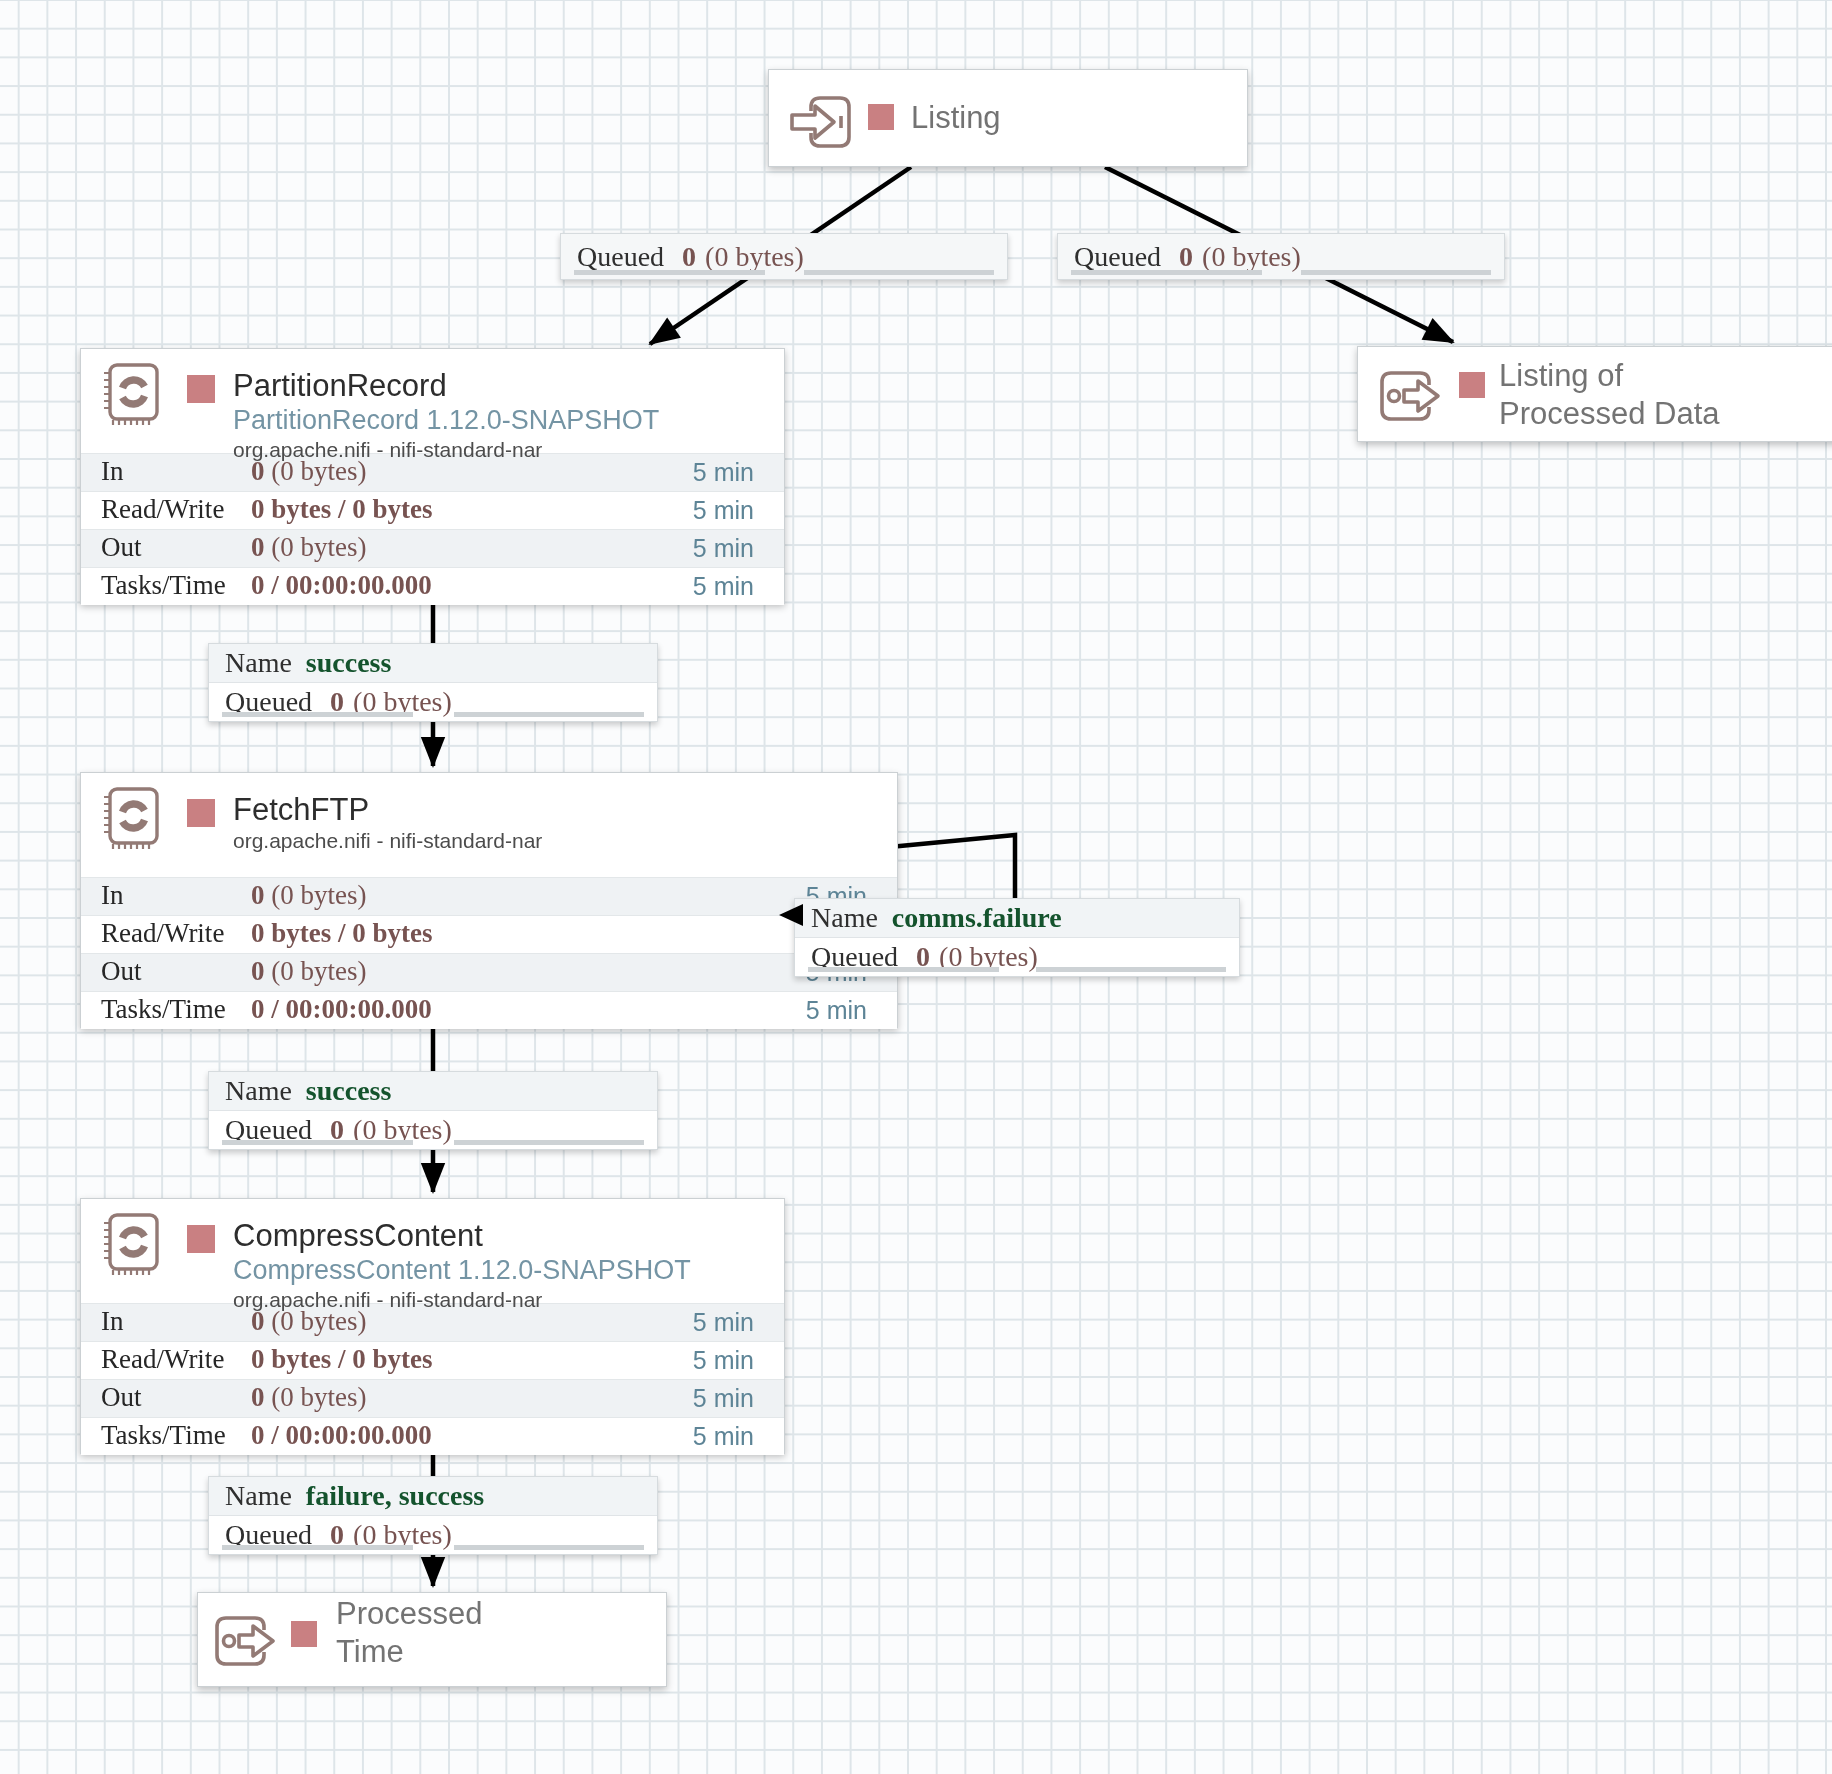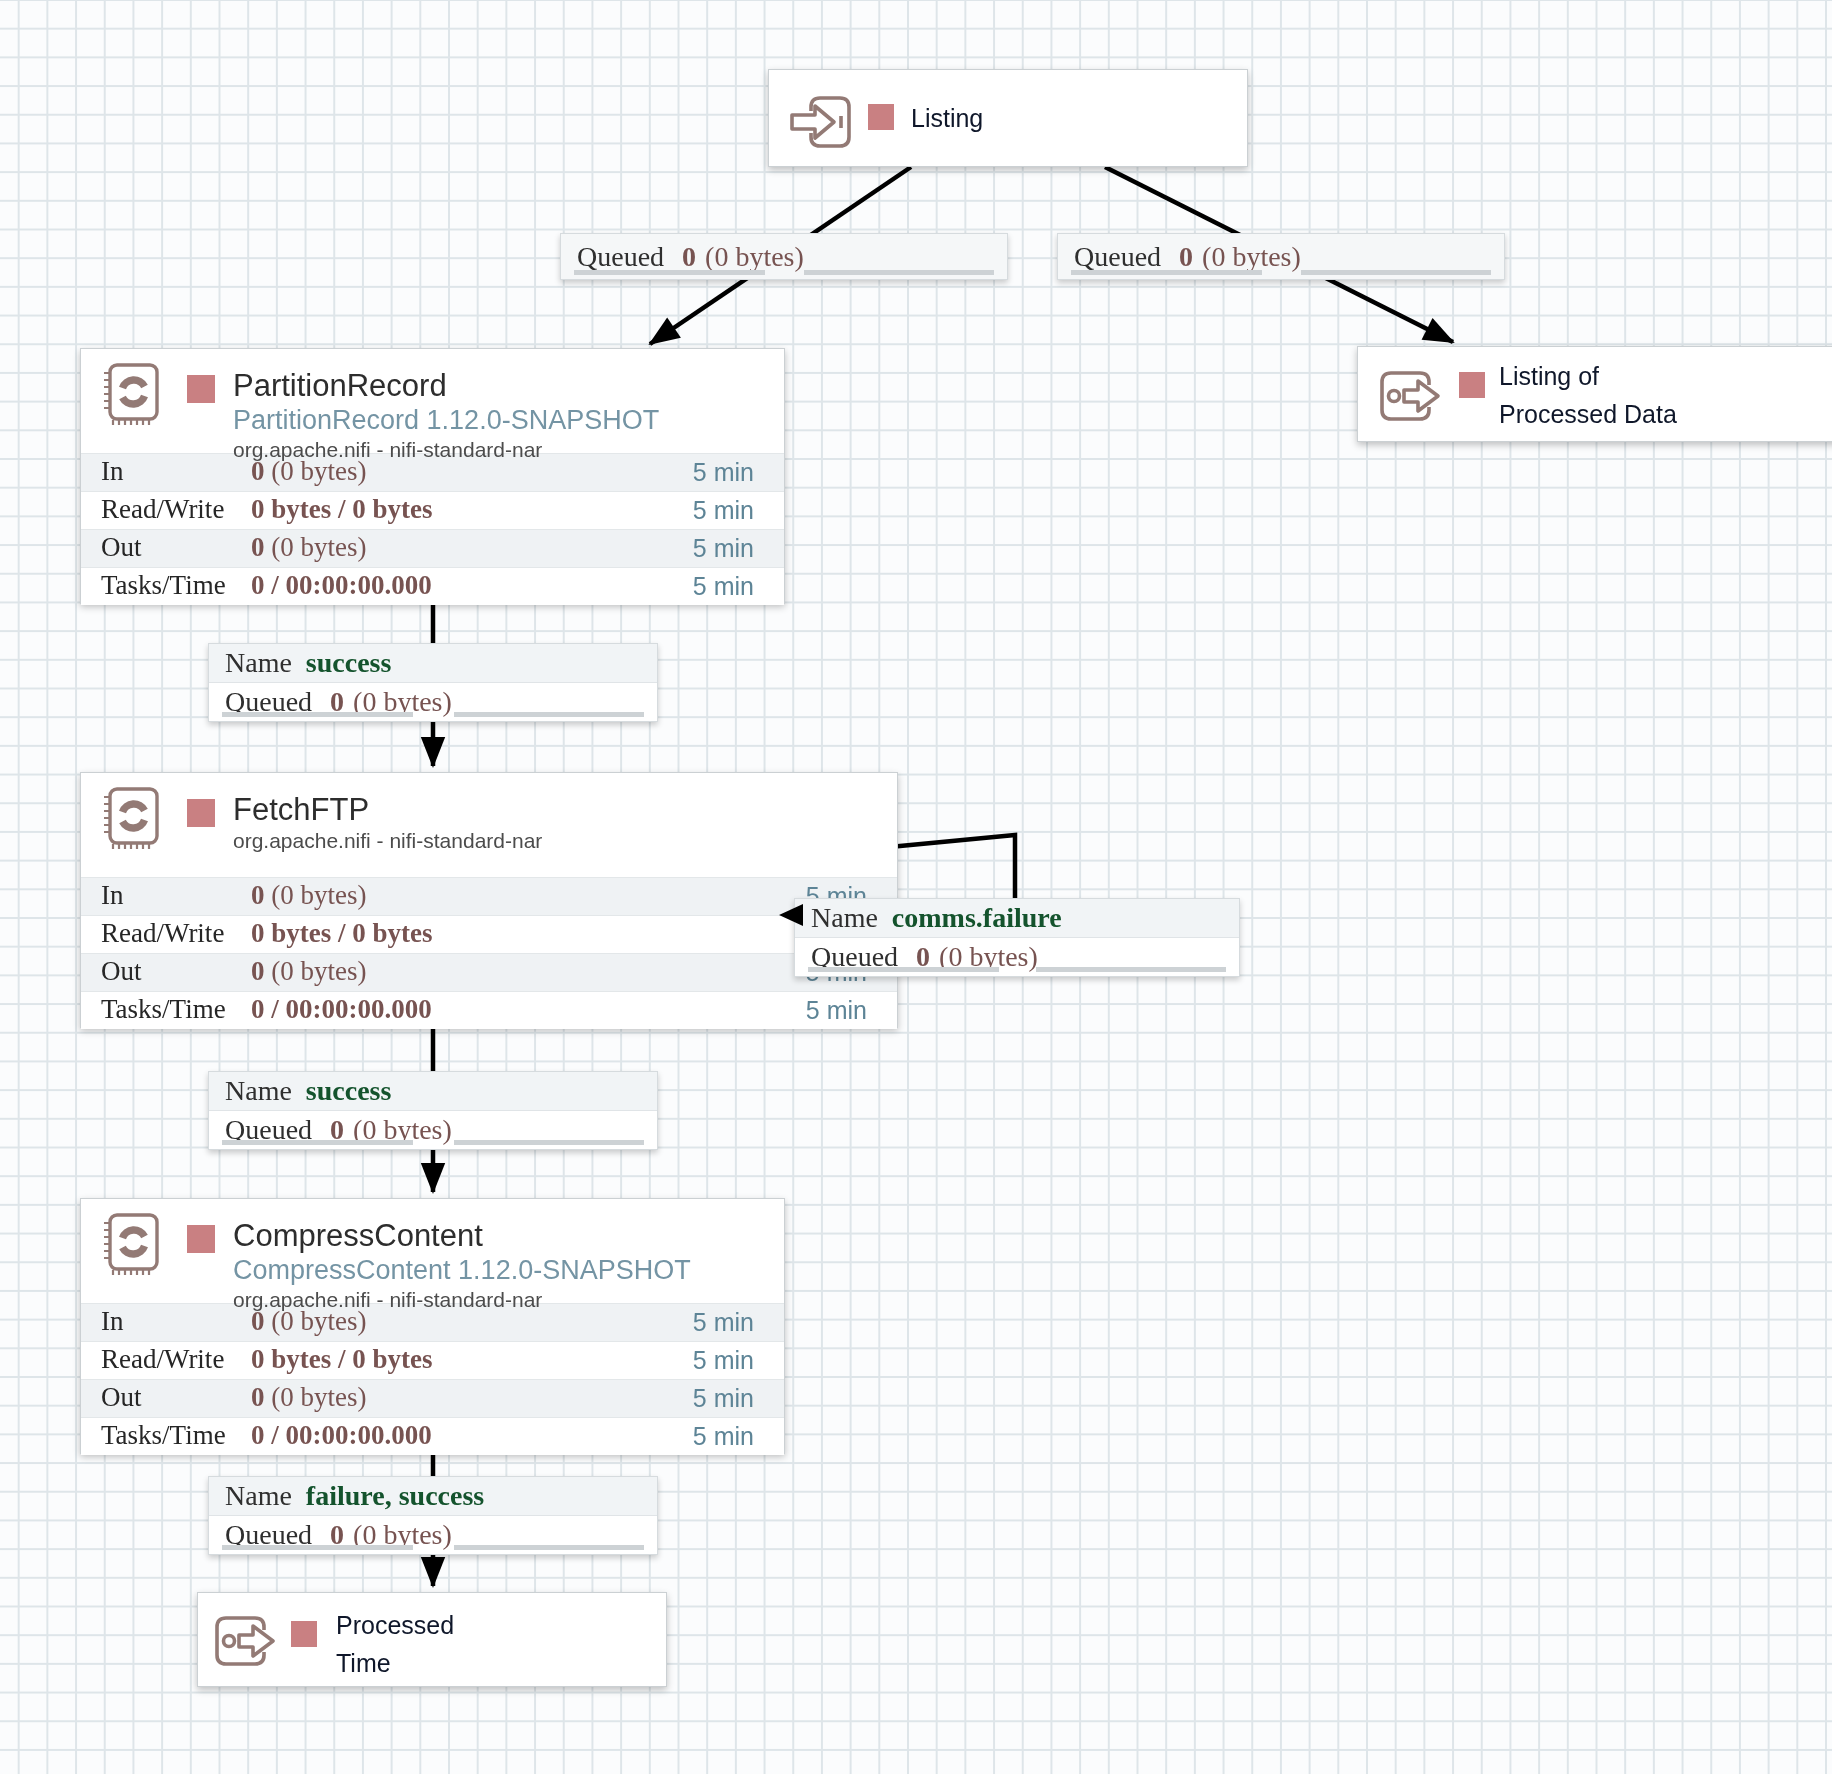--- a/index.html
+++ b/index.html
@@ -41,21 +41,21 @@
   }
   .stat-row.alt{ background:#eff2f4; }
   .stat-label{ width:150px; flex:none; }
   .stat-value{ color:#775351; white-space:pre; }
   .stat-value b{ font-weight:bold; }
   .stat-time{ margin-left:auto; font-family:"Liberation Sans", sans-serif; font-size:25px; color:#5d8496; }
 
   
   .port-node .port-icon{ position:absolute; }
   .port-node .status-square{ width:26px; height:26px; }
-  .port-title{ position:absolute; font-size:25px; line-height:38px; color:#0f172a; }
+  .port-title{ position:absolute; font-size:31px; line-height:38px; color:#737373; }
 
   
   .conn-label{
     position:absolute; background:#ffffff; border:1px solid #d6dbde;
     box-shadow:0 3px 6px rgba(0,0,0,0.2); z-index:3;
     font-family:"Liberation Serif", serif; font-size:28px; color:#2f2f2f;
   }
   .conn-row{ height:38px; display:flex; align-items:center; padding:0 16px; position:relative; }
   .conn-row.name-row{ height:39px; background:#f1f4f6; border-bottom:1px solid #e0e4e7; }
   .conn-row.queued-only{ height:45px; background:#f5f7f8; }
@@ -311,21 +311,21 @@
 
   <div class="node port-node" style="left:197px; top:1592px; width:470px; height:95px;">
     <span class="port-icon" style="left:15px; top:22px;">
       <svg class="icon" width="70" height="52" viewBox="0 0 70 52">
         <path d="M42 3 H13 Q4 3 4 12 V40 Q4 49 13 49 H42 M42 3 Q51 3 51 12 V15 M42 49 Q51 49 51 40 V37" fill="none" stroke="#937a75" stroke-width="3.6"></path>
         <circle cx="16" cy="26" r="5.5" fill="none" stroke="#937a75" stroke-width="3.6"></circle>
         <path d="M26 20 H40 V11 L60 26 L40 41 V32 H26 Z" fill="none" stroke="#937a75" stroke-width="3.6" stroke-linejoin="round"></path>
       </svg>
     </span>
     <span class="status-square" style="left:93px; top:28px;"></span>
-    <span class="port-title" style="left:138px; top:13px;">
+    <span class="port-title" style="left:138px; top:2px;">
       <span>Processed</span><br>
       <span>Time</span>
     </span>
   </div>
 
   <svg id="edges-top" width="1832" height="1774">
     <polygon points="779,915 803,904 803,926" fill="#000000"></polygon>
   </svg>
 
 </div>

